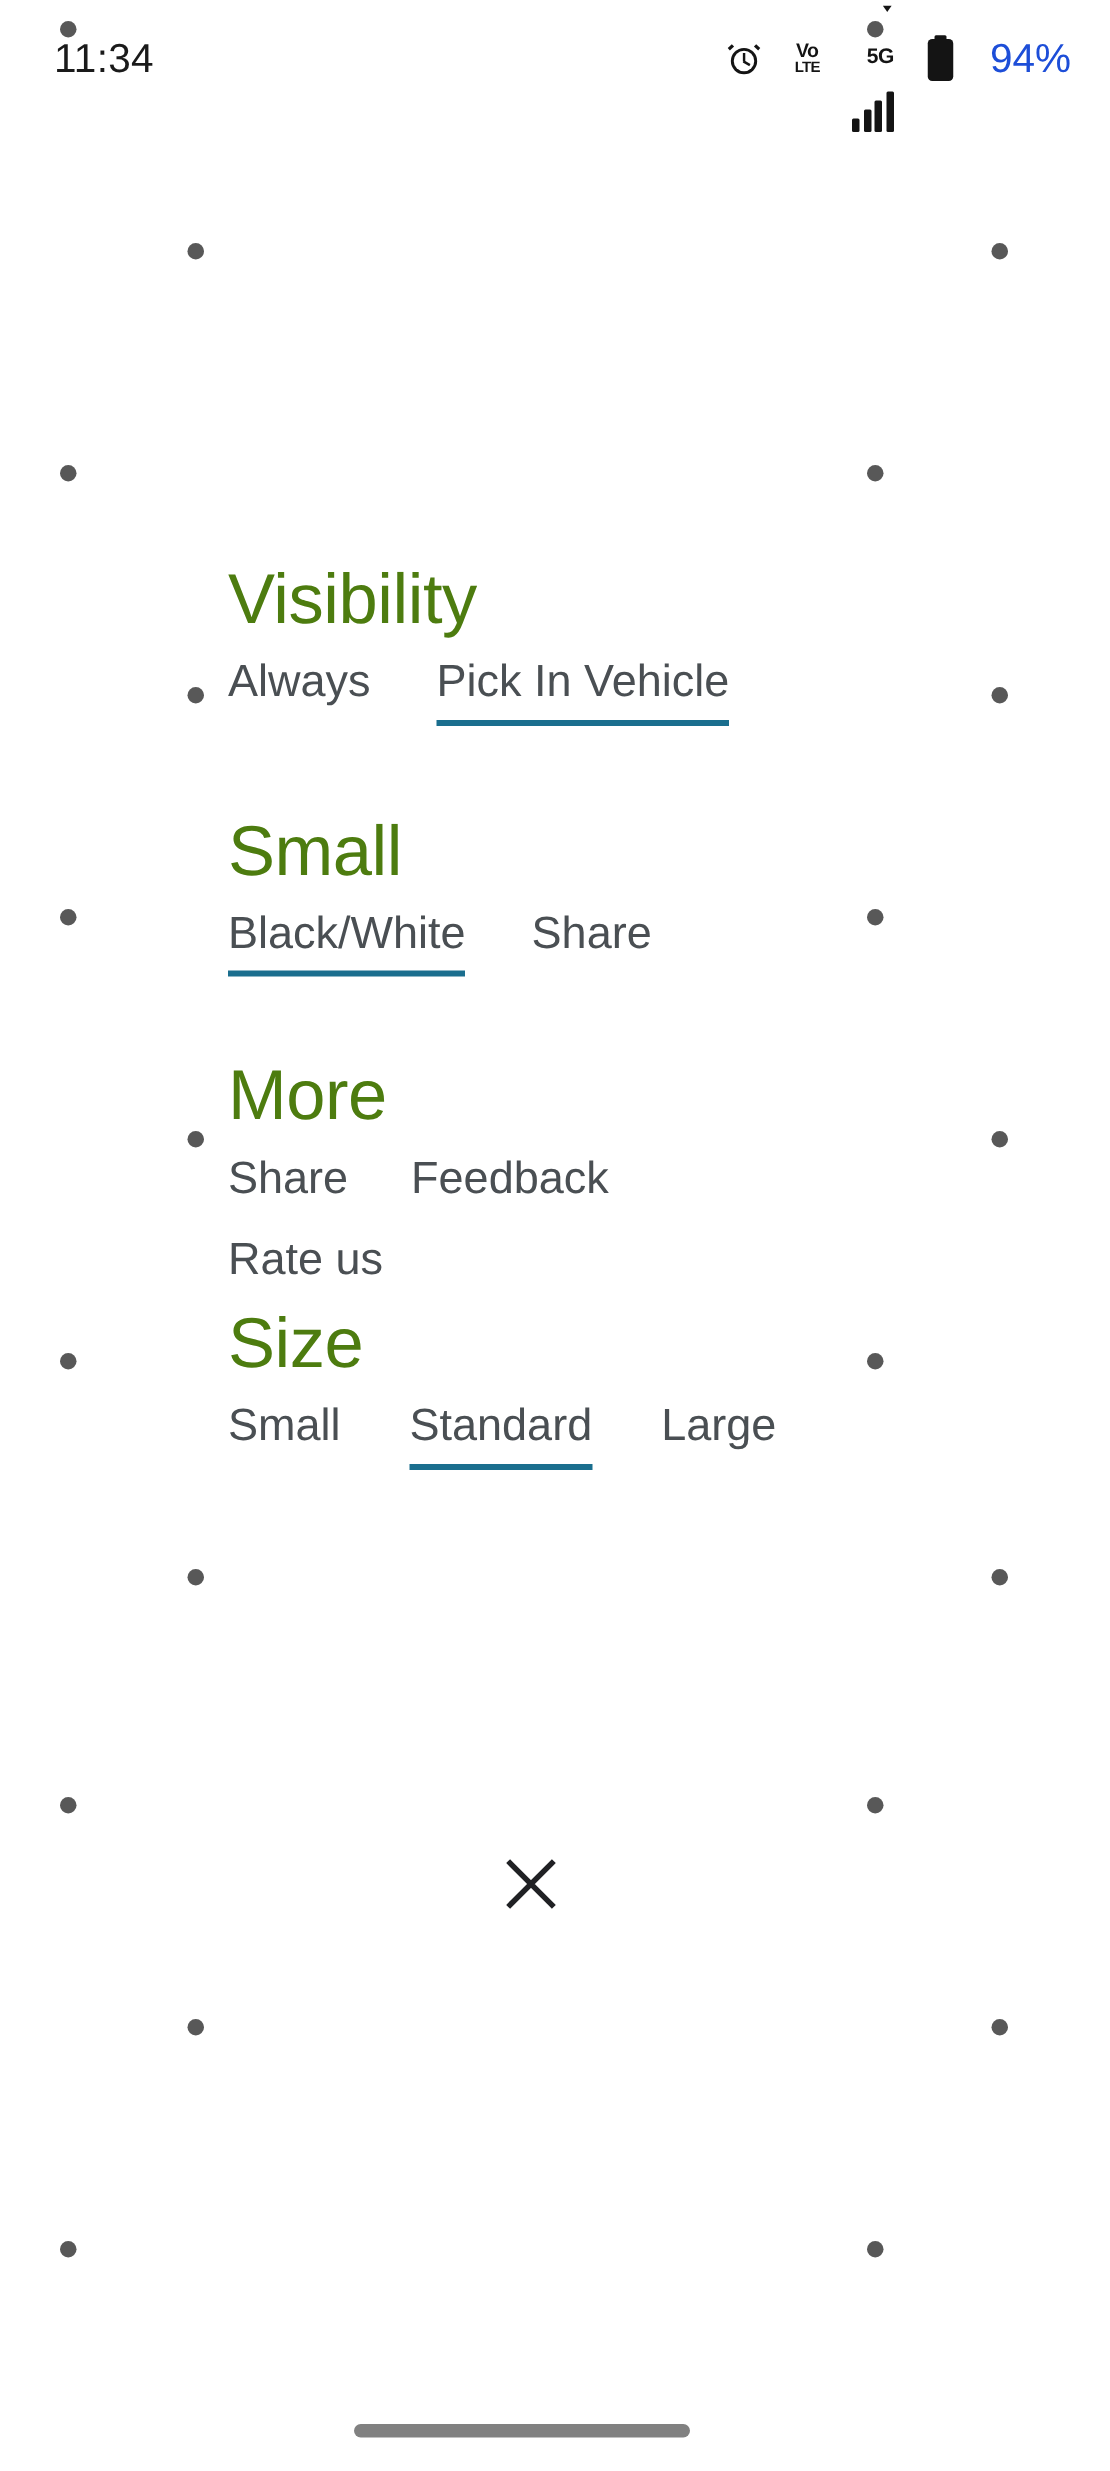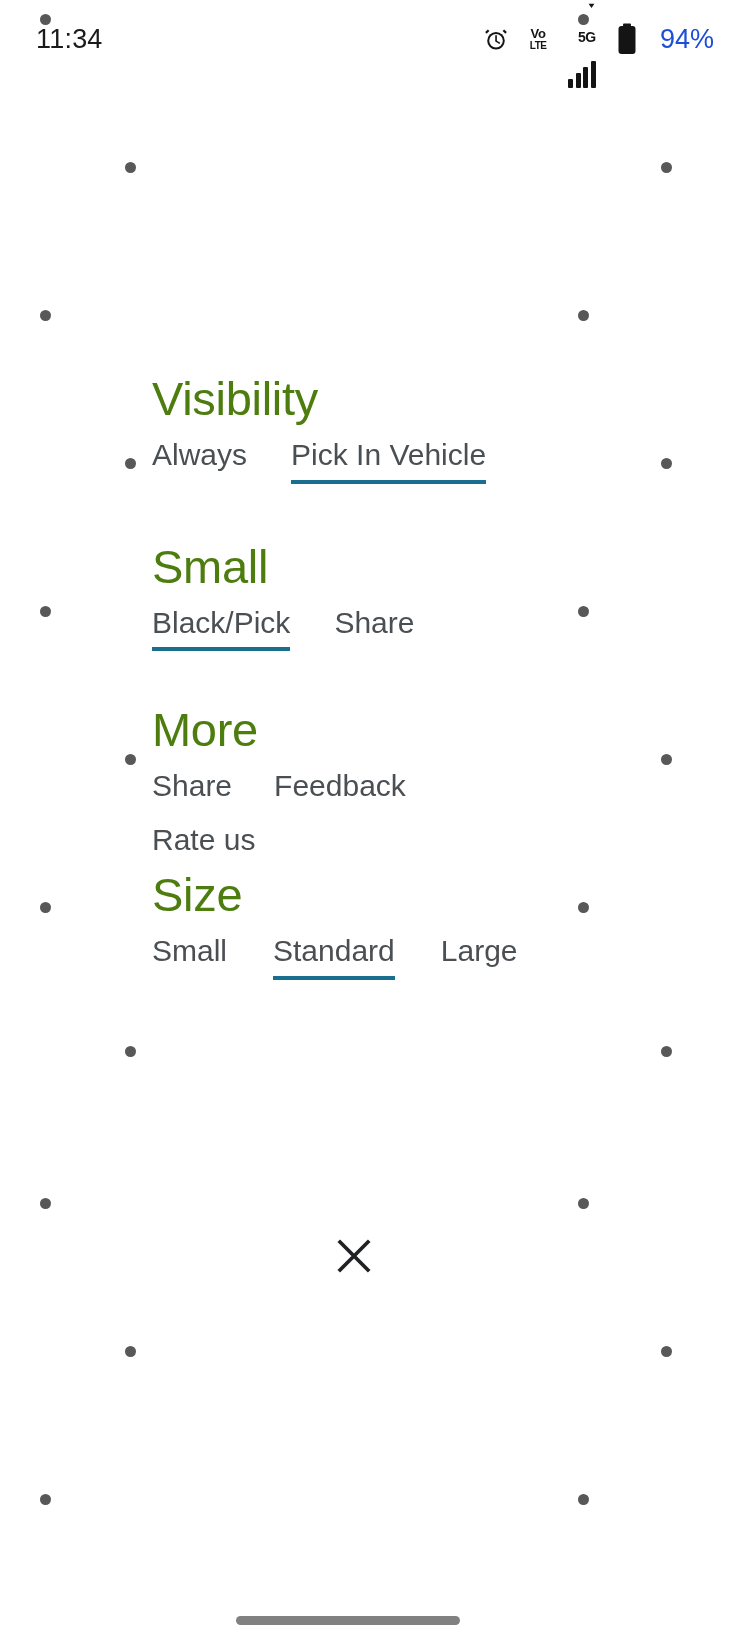--- a/index.html
+++ b/index.html
@@ -222,21 +222,21 @@
       <div class="section-title">Visibility</div>
       <div class="options">
         <div class="option">Always</div>
         <div class="option selected">Pick In Vehicle</div>
       </div>
     </div>
 
     <div class="section" id="sec-color">
       <div class="section-title">Small</div>
       <div class="options">
-        <div class="option selected">Black/Pick</div>
+        <div class="option selected">Black/White</div>
         <div class="option">Share</div>
       </div>
     </div>
 
     <div class="section" id="sec-more">
       <div class="section-title">More</div>
       <div class="options">
         <div class="option">Share</div>
         <div class="option">Feedback</div>
         <div class="option">Rate us</div>

